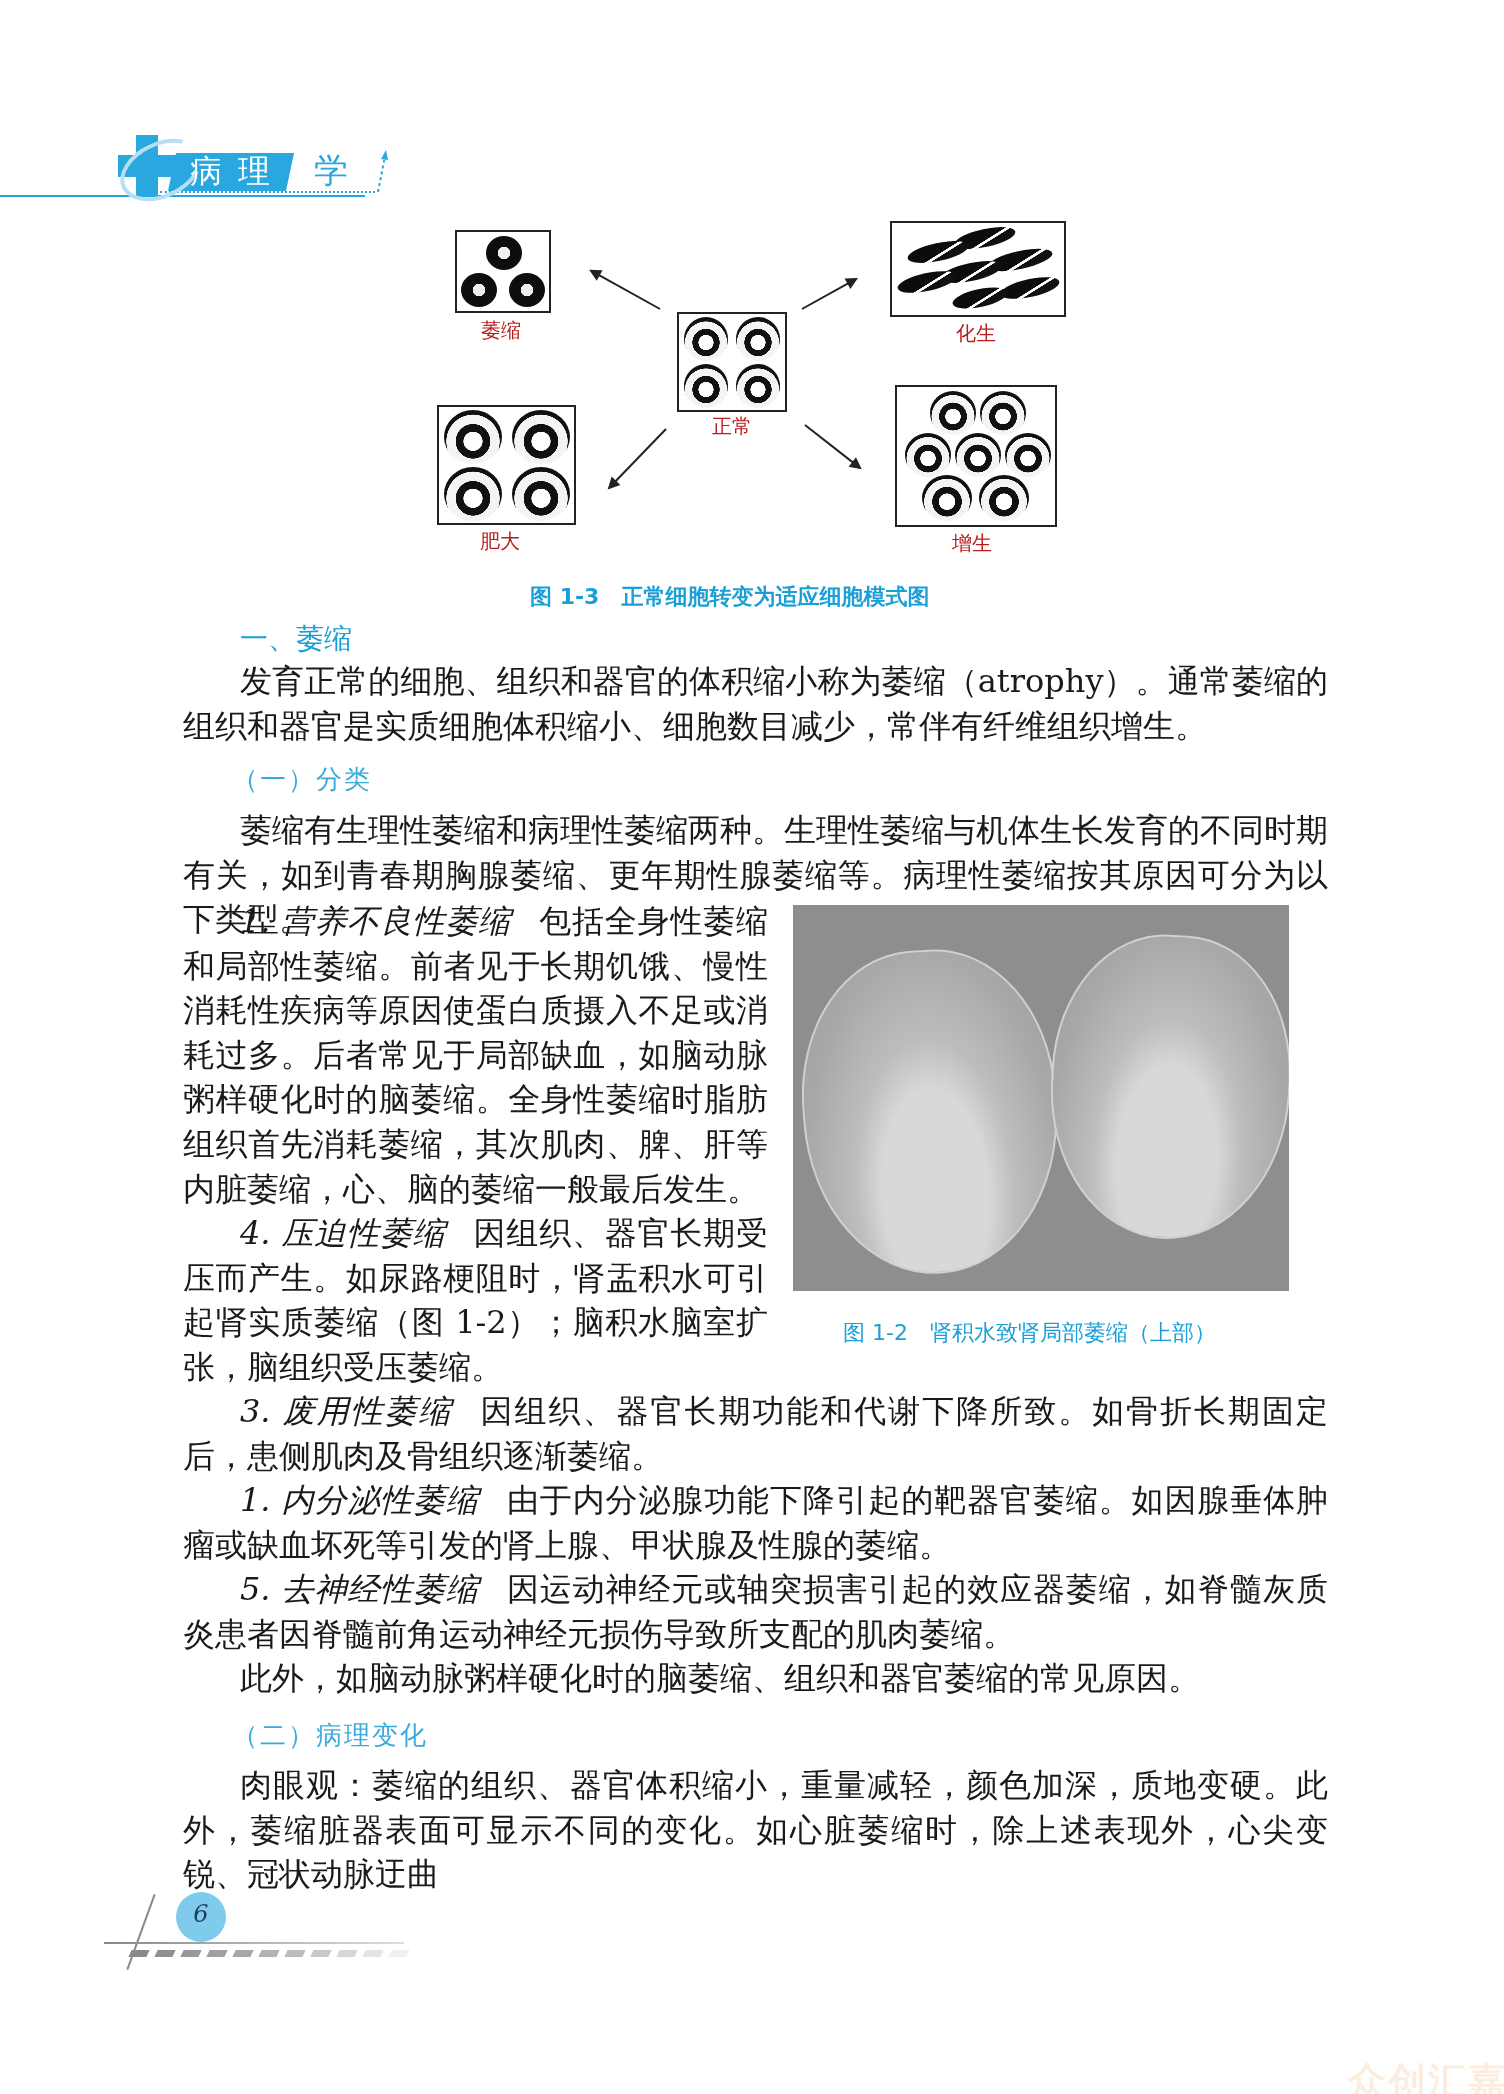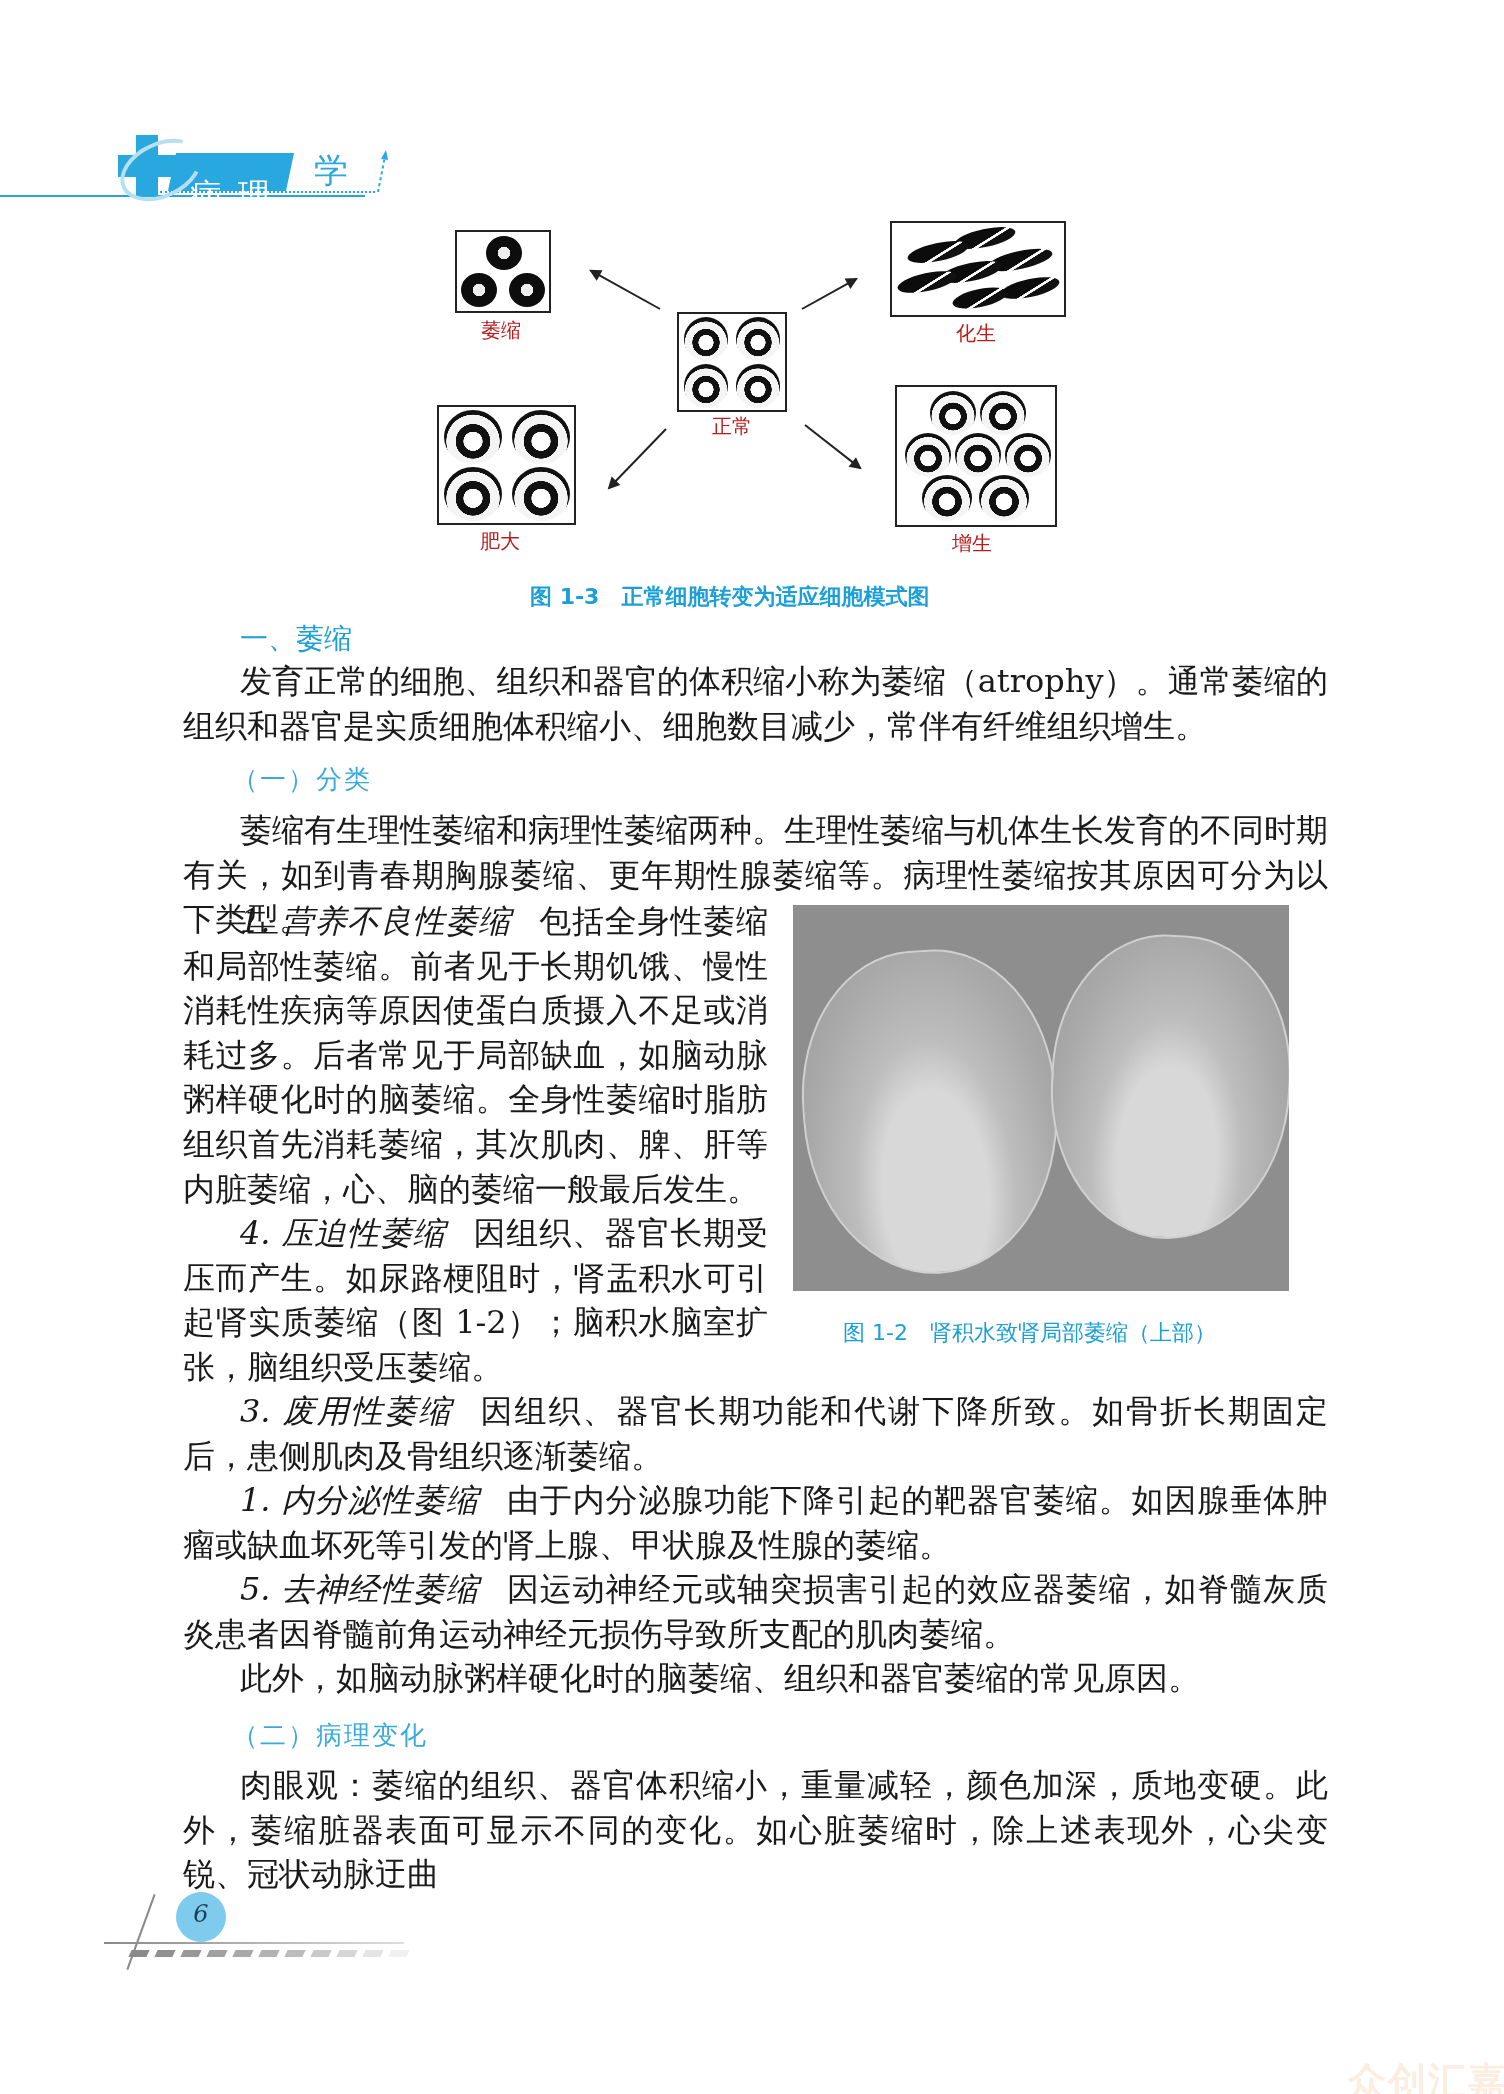--- a/index.html
+++ b/index.html
@@ -10,21 +10,21 @@
   
   .hdr-line { left:0; top:195px; width:365px; height:2px; background:#2ba3d9; }
   .hdr-dots { left:160px; top:191px; width:215px; border-top:2px dotted #2ba3d9; }
   .hdr-band { left:172px; top:153px; width:118px; height:38px; background:#29a8e0;
               transform:skewX(-12deg); }
   .hdr-cross-v { left:136px; top:135px; width:22px; height:62px; background:#29a8e0; }
   .hdr-cross-h { left:118px; top:155px; width:58px; height:22px; background:#29a8e0; }
   .hdr-ring { left:118px; top:142px; width:78px; height:48px; border:4px solid #b7dff3;
               border-radius:50%; transform:rotate(-25deg); border-right-color:transparent; }
   .hdr-t1 { left:190px; top:150px; font-family:"DejaVu Sans","Liberation Sans",sans-serif;
-            font-size:32px; color:#ffffff; letter-spacing:16px;margin-top:24px; }
+            font-size:32px; color:#ffffff; letter-spacing:16px; }
   .hdr-t2 { left:314px; top:148px; font-family:"DejaVu Sans","Liberation Sans",sans-serif;
             font-size:34px; color:#29a8e0; }
   .hdr-arrow { left:376px; top:150px; width:12px; height:42px; }
 
   
   .cellbox { border:2px solid #222; background:#fff; box-sizing:border-box; }
   .cell { position:absolute; border-radius:50%; box-sizing:border-box;
           background:radial-gradient(circle at 50% 58%, #fff 0 22%, #111 23% 40%, #f4f4f4 41% 62%, #111 63% 100%); }
   .cell.atro { background:radial-gradient(circle at 50% 50%, #eee 0 25%, #0d0d0d 26% 100%); }
   .cell.meta { border-radius:50%; background:linear-gradient(160deg,#0c0c0c 0 55%, #fff 56% 62%, #111 63% 100%);

